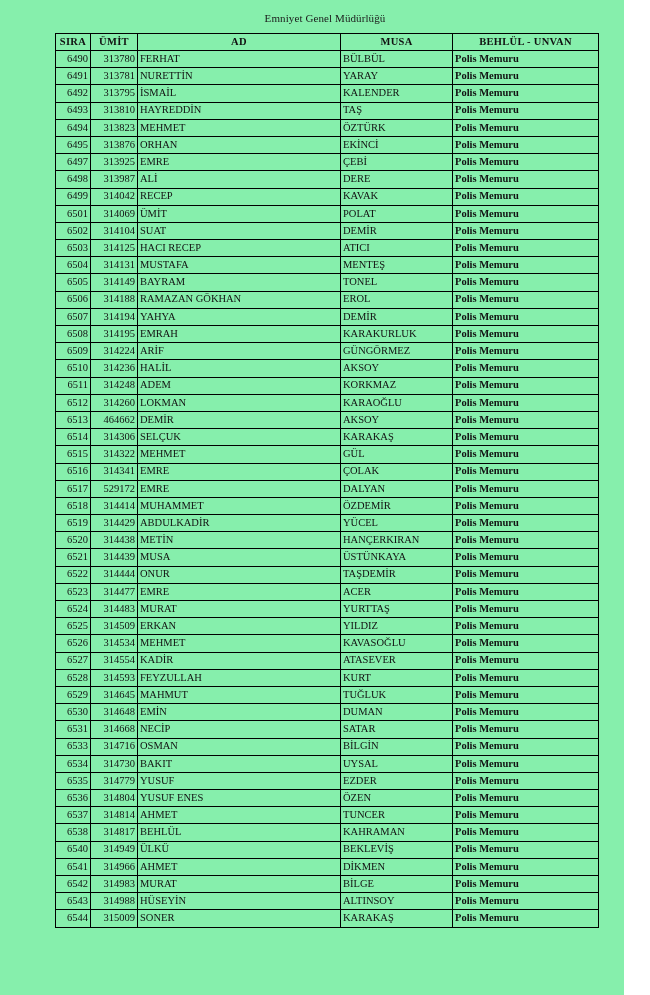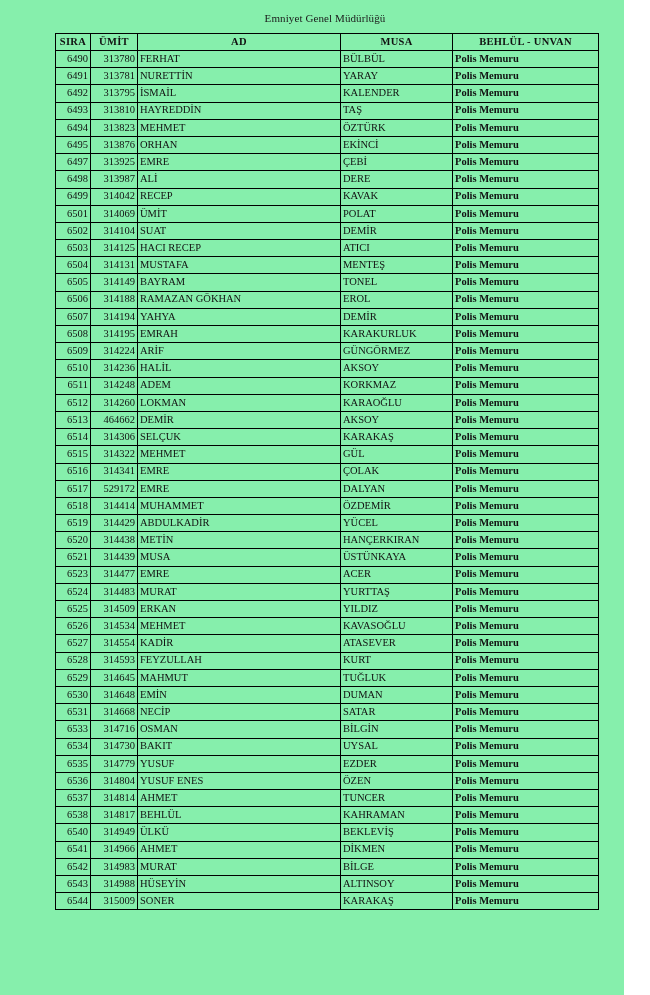--- a/index.html
+++ b/index.html
@@ -310,20 +310,27 @@
             <td class="rutbe">Polis Memuru</td>
           </tr>
           <tr>
             <td class="num">6521</td>
             <td class="num">314439</td>
             <td class="txt">MUSA</td>
             <td class="txt">ÜSTÜNKAYA</td>
             <td class="rutbe">Polis Memuru</td>
           </tr>
           <tr>
+            <td class="num">6522</td>
+            <td class="num">314444</td>
+            <td class="txt">ONUR</td>
+            <td class="txt">TAŞDEMİR</td>
+            <td class="rutbe">Polis Memuru</td>
+          </tr>
+          <tr>
             <td class="num">6523</td>
             <td class="num">314477</td>
             <td class="txt">EMRE</td>
             <td class="txt">ACER</td>
             <td class="rutbe">Polis Memuru</td>
           </tr>
           <tr>
             <td class="num">6524</td>
             <td class="num">314483</td>
             <td class="txt">MURAT</td>

